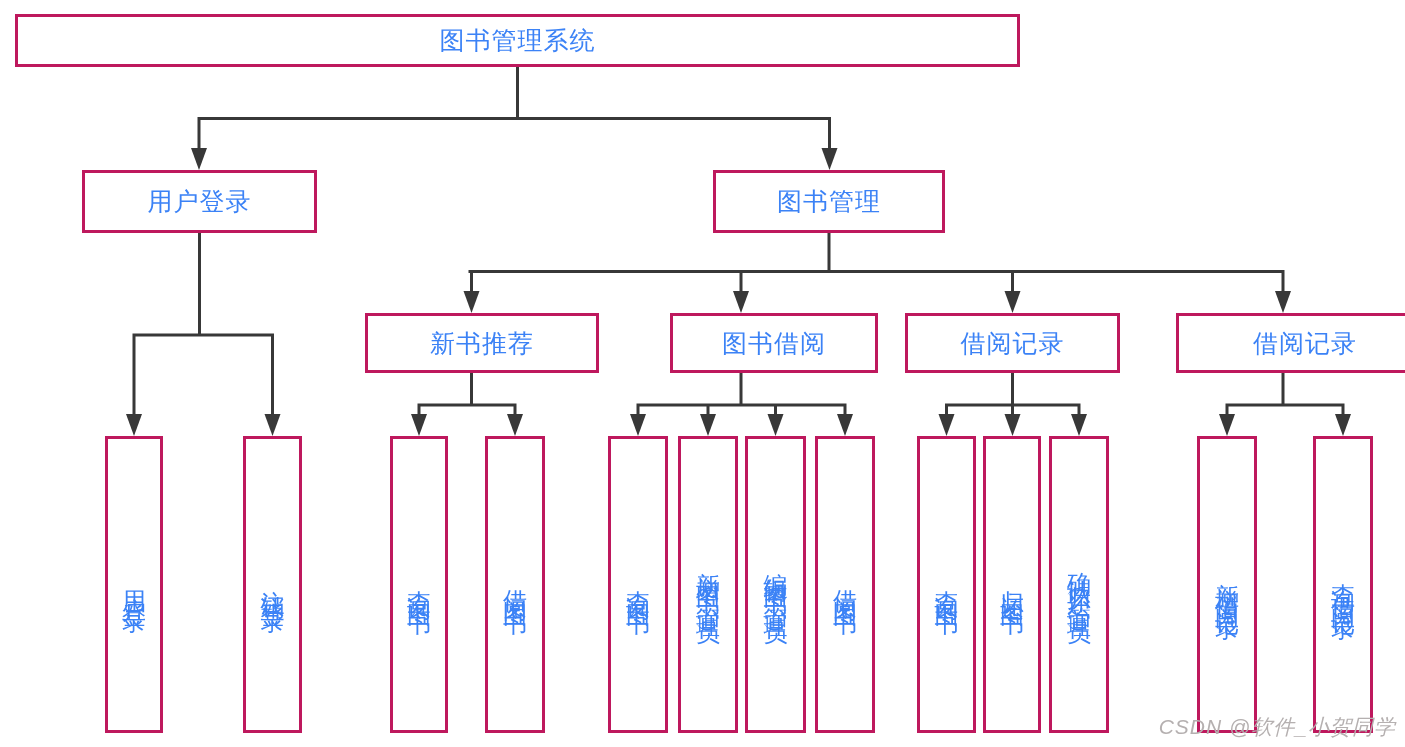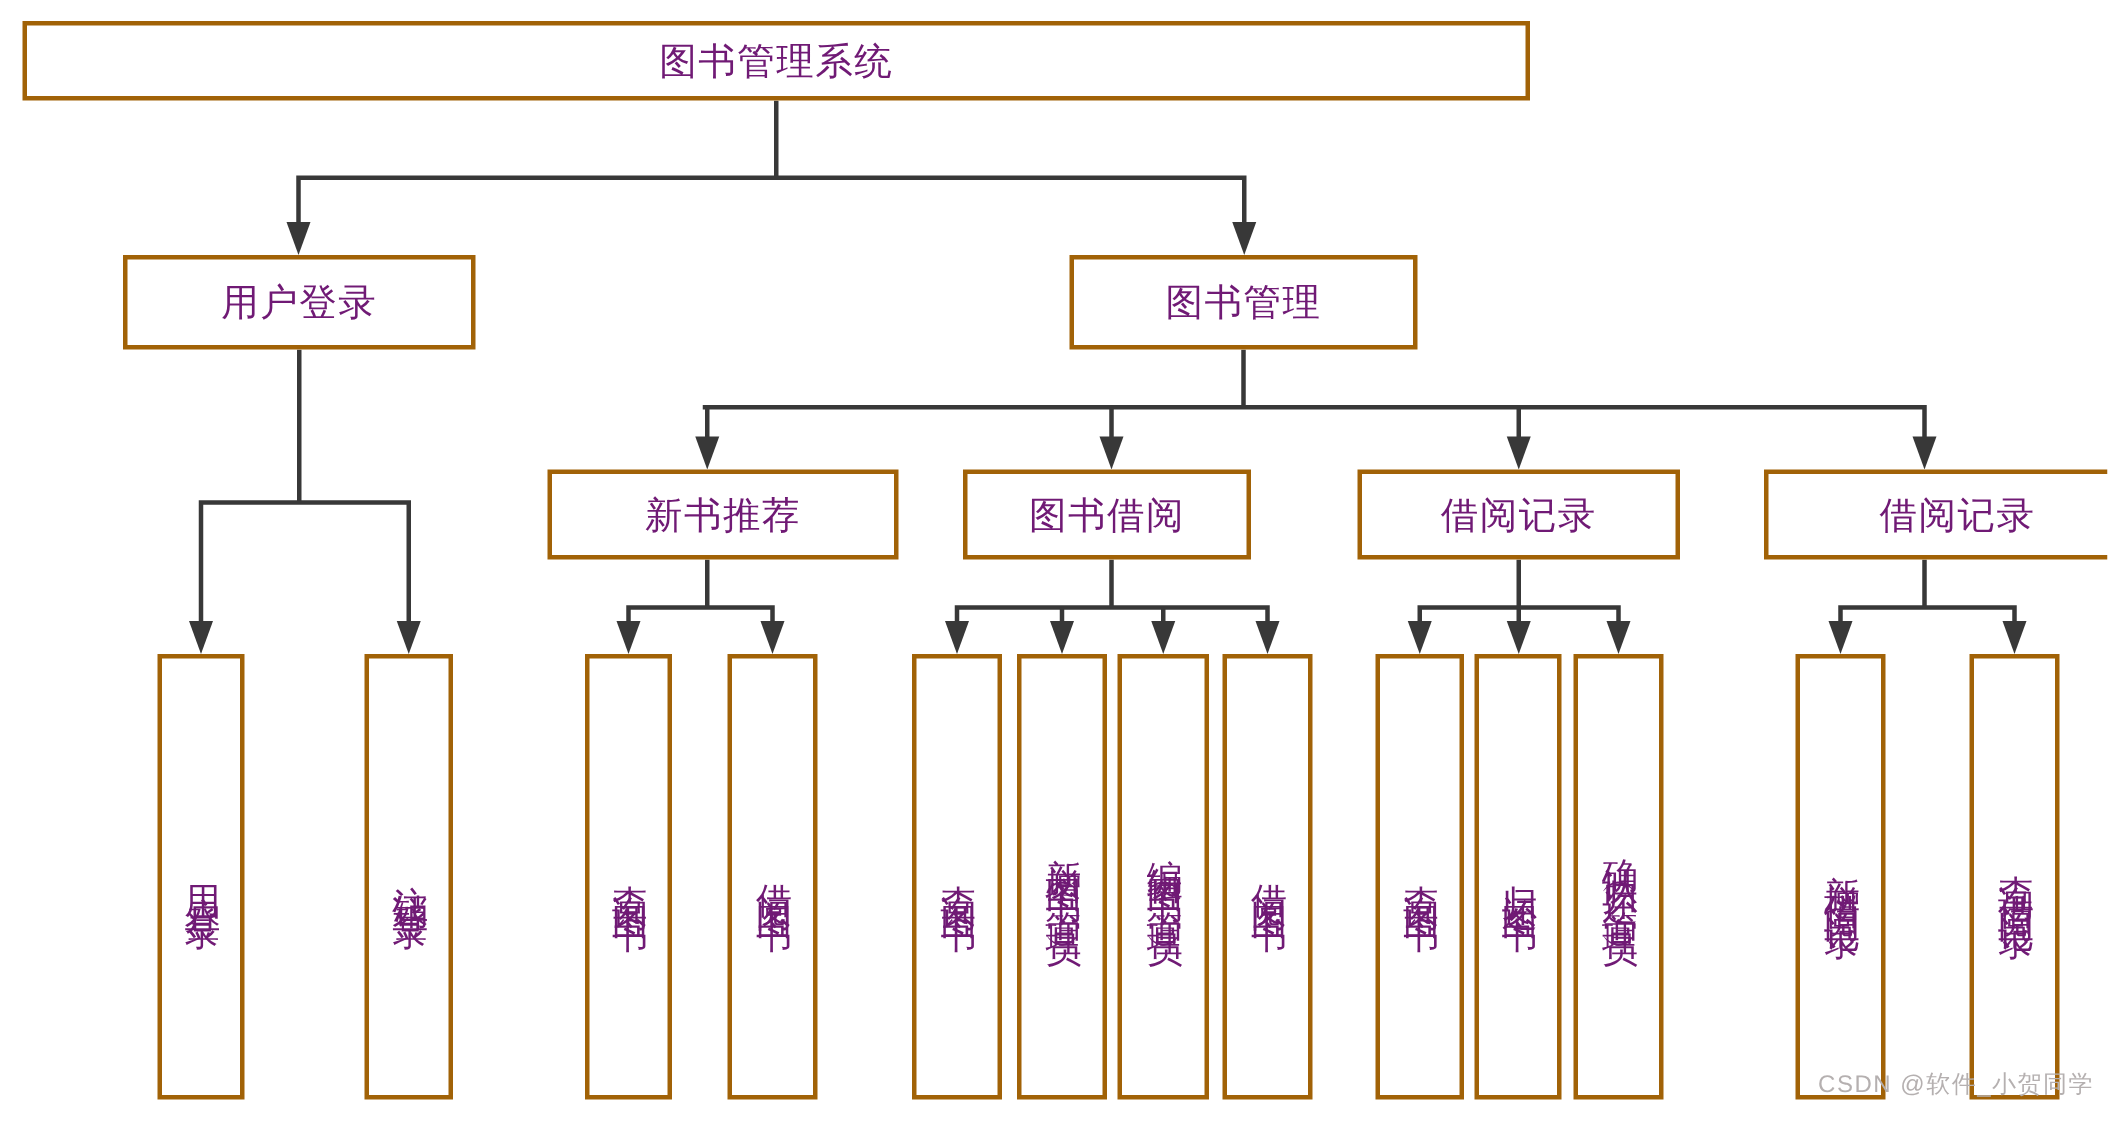--- a/index.html
+++ b/index.html
@@ -13,26 +13,26 @@
   }
   .connectors {
     position: absolute;
     left: 0; top: 0;
     width: 1405px; height: 747px;
     z-index: 1;
   }
   .node {
     position: absolute;
     box-sizing: border-box;
-    border: 3px solid #a16207;
+    border: 3px solid #be185d;
     background: #ffffff;
     display: flex;
     align-items: center;
     justify-content: center;
-    color: #701a75;
+    color: #3b82f6;
     z-index: 2;
     text-align: right;
   }
   .node .htext {
     font-size: 25px;
     letter-spacing: 1px;
     white-space: nowrap;
   }
   .node.root { left: 15px; top: 14px; width: 1005px; height: 53px; }
   .node.lvl2 { top: 170px; height: 63px; }
@@ -43,25 +43,26 @@
     text-orientation: mixed;
     font-size: 24px;
     letter-spacing: 7px;
     line-height: 1;
     white-space: nowrap;
   }
   .watermark {
     position: absolute;
     top: 713px;
     right: 9px;
-    font-size: 16px;
+    font-size: 21px;
     letter-spacing: 1px;
     color: #b5b0b0;
     z-index: 3;
     white-space: nowrap;
+    font-style: italic;
   }
 </style>
 </head>
 <body>
 
 <div class="canvas">
 
   <svg class="connectors" viewBox="0 0 1405 747" xmlns="http://www.w3.org/2000/svg" fill="none" stroke="#383838" stroke-width="3">
 
     <g>
@@ -119,21 +120,21 @@
   <div class="node lvl2" style="left:82px;width:235px">
     <span class="htext">用户登录</span>
   </div>
   <div class="node lvl2" style="left:713px;width:232px">
     <span class="htext">图书管理</span>
   </div>
 
   <div class="node lvl3" style="left:365px;width:234px">
     <span class="htext">新书推荐</span>
   </div>
-  <div class="node lvl3" style="left:642px;width:192px">
+  <div class="node lvl3" style="left:670px;width:208px">
     <span class="htext">图书借阅</span>
   </div>
   <div class="node lvl3" style="left:905px;width:215px">
     <span class="htext">借阅记录</span>
   </div>
   <div class="node lvl3" style="left:1176px;width:258px">
     <span class="htext">借阅记录</span>
   </div>
 
   <div class="node leaf" style="left:105px;width:58px">

